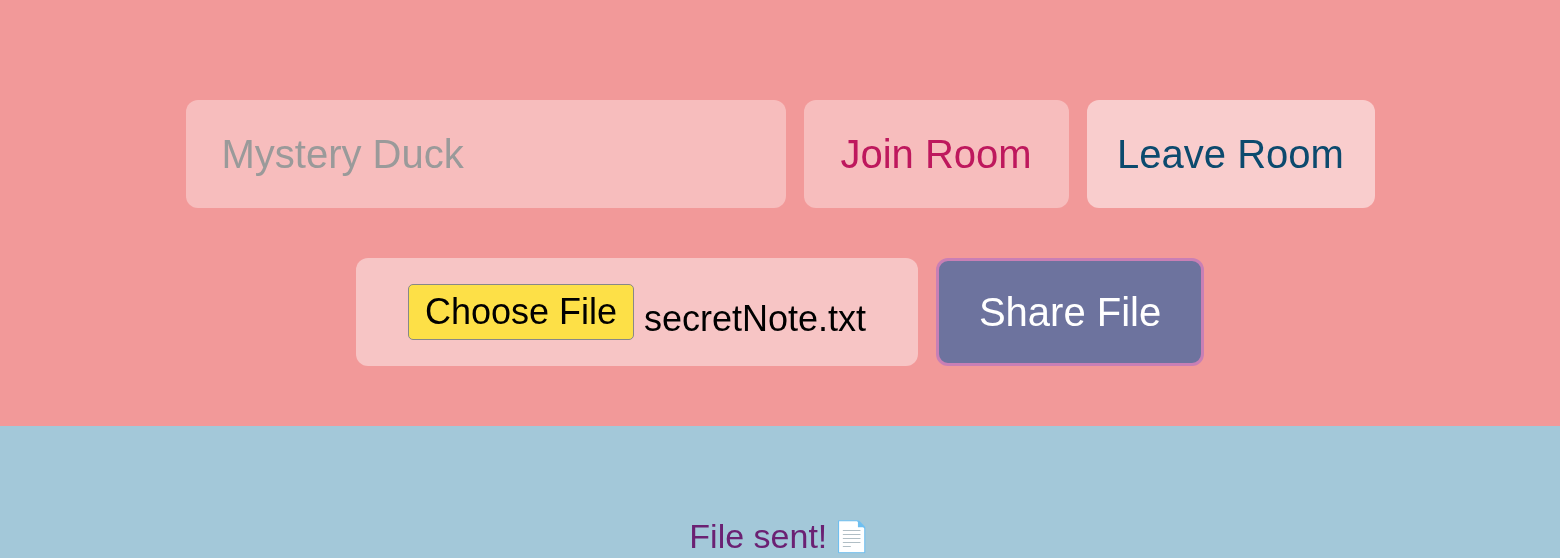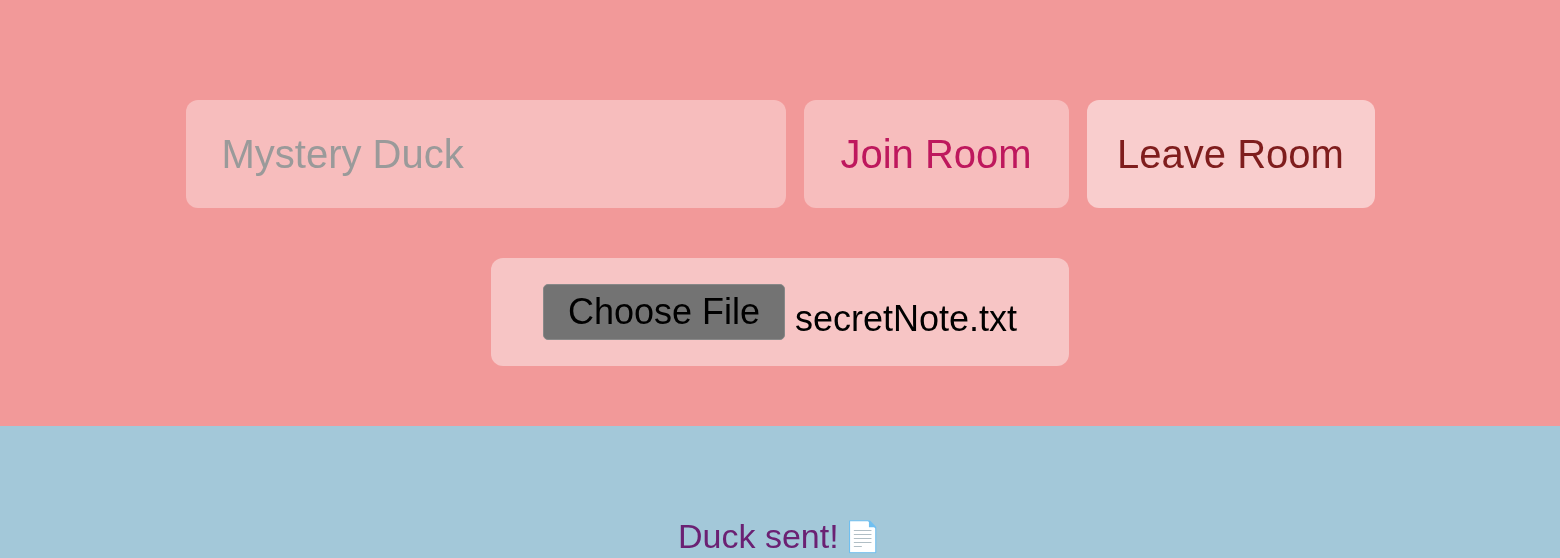--- a/index.html
+++ b/index.html
@@ -53,40 +53,40 @@
       justify-content: center;
     }
     .btn-join {
       background-color: #f7bdbd;
       color: #be185d;
       width: 265px;
       cursor: default;
     }
     .btn-leave {
       background-color: #f9cdcd;
-      color: #7f1d1d;
+      color: #0c4a6e;
       width: 288px;
     }
     .file-picker {
       background-color: #f7c5c5;
       border-radius: 12px;
       height: 108px;
       display: flex;
       align-items: center;
       padding: 0 52px;
       gap: 10px;
       font-size: 36px;
       color: #000;
     }
     .choose-file-btn {
-      background-color: #737373;
+      background-color: #fde047;
       border: 1px solid #888;
       border-radius: 5px;
       font-size: 36px;
-      padding: 6px 24px;
+      padding: 6px 16px;
       cursor: pointer;
       color: #000;
       font-family: inherit;
     }
     .file-name {
       font-size: 36px;
       color: #000;
       margin-top: 14px;
     }
     .btn-share {
@@ -125,21 +125,22 @@
   <div class="row">
     <input type="text" class="room-input" placeholder="Mystery Duck" style="">
     <button class="btn btn-join">Join Room</button>
     <button class="btn btn-leave">Leave Room</button>
   </div>
   <div class="row">
     <div class="file-picker">
       <button class="choose-file-btn">Choose File</button>
       <span class="file-name">secretNote.txt</span>
     </div>
+    <button class="btn-share">Share File</button>
   </div>
 </div>
 
 <div class="bottom-panel">
   <div class="status-text">
-    <span>Duck sent!</span>
+    <span>File sent!</span>
     <span class="doc-icon">📄</span>
   </div>
 </div>
 
 </body></html>

